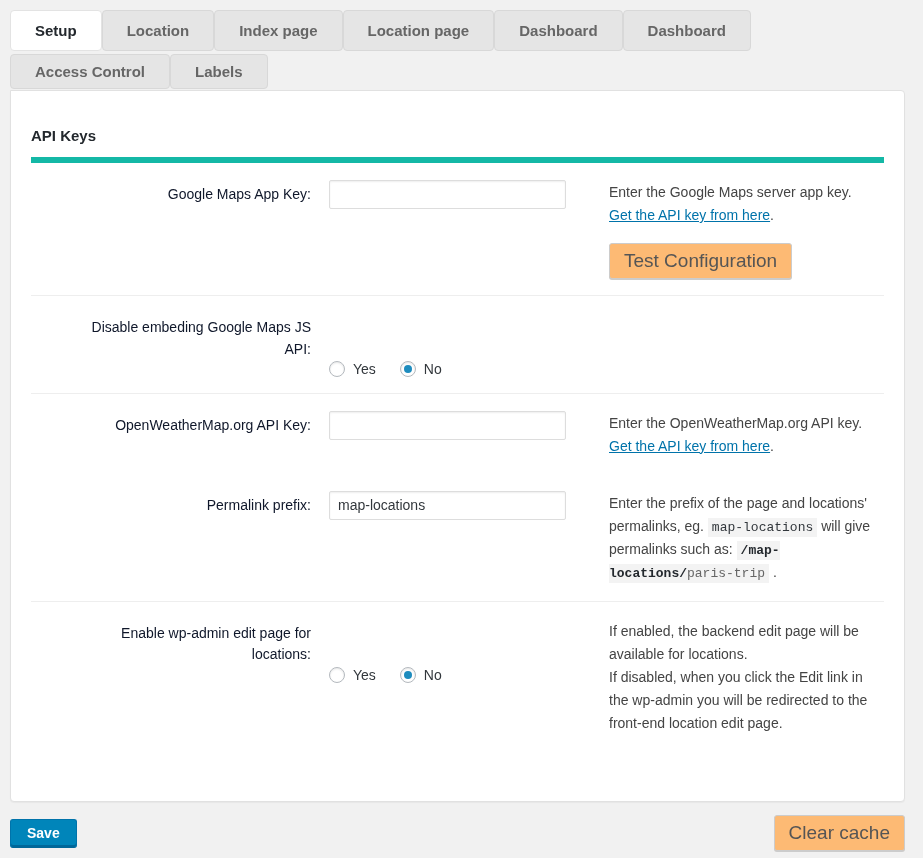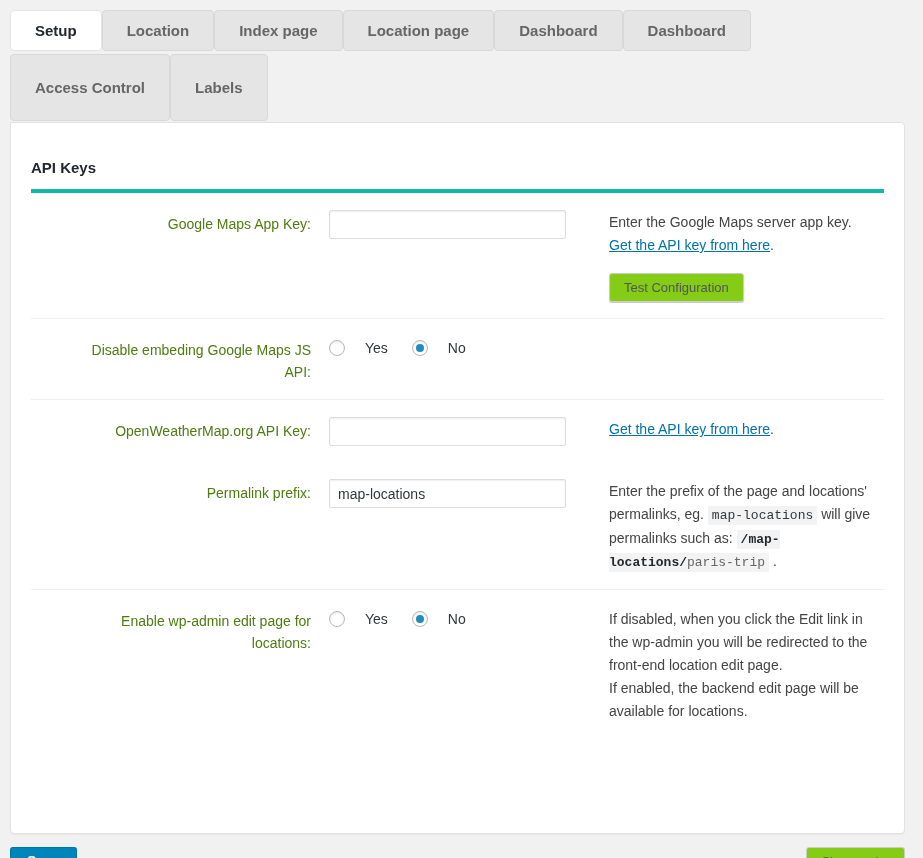--- a/index.html
+++ b/index.html
@@ -27,58 +27,58 @@
   .tab{
     background:var(--tab-bg);
     border:1px solid #d8d8d8;
     border-radius:4px;
     color:#666;
     font-size:15px;font-weight:bold;
     padding:11px 24px;
     cursor:pointer;
     white-space:nowrap;
   }
-  .tab-row.second .tab{padding:24px 24px;}
+  .tab-row.second .tab{padding:8px 24px;}
   .tab.active{
     background:var(--tab-active-bg);
     border-color:#e3e3e3;
     color:#23282d;
   }
 
   
   .panel{
     margin-top:1px;
     background:#fff;
     border:1px solid #e1e1e1;
     border-radius:0 4px 4px 4px;
     box-shadow:0 1px 1px rgba(0,0,0,0.04);
     padding:14px 20px 18px 20px;
     min-height:712px;
   }
   .section-title{
     margin:24px 0 0 0;
     padding:0 0 13px 0;
-    border-bottom:4px solid #14b8a6;
+    border-bottom:6px solid #14b8a6;
     font-size:15px;font-weight:bold;color:#23282d;
   }
   .section-title.first{margin-top:22px;}
 
   .form-row{
     display:grid;
     grid-template-columns:280px 262px 1fr;
     column-gap:18px;
     padding:16px 0;
     border-bottom:1px solid #eee;
   }
   .form-row.no-border{border-bottom:none;}
   .cell-label{
     text-align:right;
     padding-left:40px;
     padding-top:5px;
-    color:#4d7c0f;
+    color:#0f172a;
     line-height:1.55;
   }
   .cell-control{padding-top:1px;}
   .cell-desc{
     color:#444;
     line-height:1.64;
     padding-top:2px;
     padding-right:2px;
     max-width:290px;
   }
@@ -89,42 +89,42 @@
     border-radius:2px;
     box-shadow:inset 0 1px 2px rgba(0,0,0,0.07);
     padding:0 8px;
     font-family:"Liberation Sans","DejaVu Sans",sans-serif;
     font-size:14px;color:#32373c;
     background:#fff;
   }
 
   
   .radio-group{display:flex;align-items:center;gap:24px;padding-top:4px;}
-  .radio-opt{display:flex;align-items:center;gap:20px;cursor:pointer;color:#32373c;}
+  .radio-opt{display:flex;align-items:center;gap:8px;cursor:pointer;color:#32373c;margin-top:44px;}
   .radio{
     width:16px;height:16px;border-radius:50%;
     border:1px solid #b4b9be;background:#fff;
     box-shadow:inset 0 1px 2px rgba(0,0,0,0.1);
     display:inline-flex;align-items:center;justify-content:center;
     flex:0 0 auto;
   }
   .radio.checked::after{
     content:"";width:8px;height:8px;border-radius:50%;
     background:var(--radio-sel);
   }
 
   a.desc-link{color:var(--link);text-decoration:underline;cursor:pointer;margin-top:33px;}
 
   .btn-secondary{
     display:inline-block;
-    background:#84cc16;
+    background:#fdba74;
     border:1px solid #ccc;
     border-radius:3px;
     color:#555;
-    font-size:13px;
+    font-size:19px;
     padding:6px 14px;
     cursor:pointer;
     box-shadow:0 1px 0 #ccc;
     font-family:inherit;
   }
   .test-btn{margin-top:16px;}
 
   code{
     font-family:"Liberation Mono","DejaVu Sans Mono",monospace;
     font-size:13px;
@@ -202,20 +202,21 @@
         </div>
       </div>
     </div>
 
     <div class="form-row no-border">
       <div class="cell-label">OpenWeatherMap.org API Key:</div>
       <div class="cell-control">
         <input type="text" value="" style="">
       </div>
       <div class="cell-desc">
+        <span class="desc-line">Enter the OpenWeatherMap.org API key.</span>
         <span class="desc-line"><a class="desc-link">Get the API key from here</a><span>.</span></span>
       </div>
     </div>
 
 
     <div class="form-row">
       <div class="cell-label">Permalink prefix:</div>
       <div class="cell-control">
         <input type="text" value="map-locations" style="">
       </div>
@@ -230,22 +231,22 @@
             <span class="radio"></span>
             <span>Yes</span>
           </label>
           <label class="radio-opt">
             <span class="radio checked"></span>
             <span>No</span>
           </label>
         </div>
       </div>
       <div class="cell-desc">
+        <span class="desc-line">If enabled, the backend edit page will be available for locations.</span>
         <span class="desc-line">If disabled, when you click the Edit link in the wp-admin you will be redirected to the front-end location edit page.</span>
-        <span class="desc-line">If enabled, the backend edit page will be available for locations.</span>
       </div>
     </div>
 
   </div>
 
   <div class="footer">
     <button class="btn-primary">Save</button>
     <button class="btn-secondary">Clear cache</button>
   </div>
 

